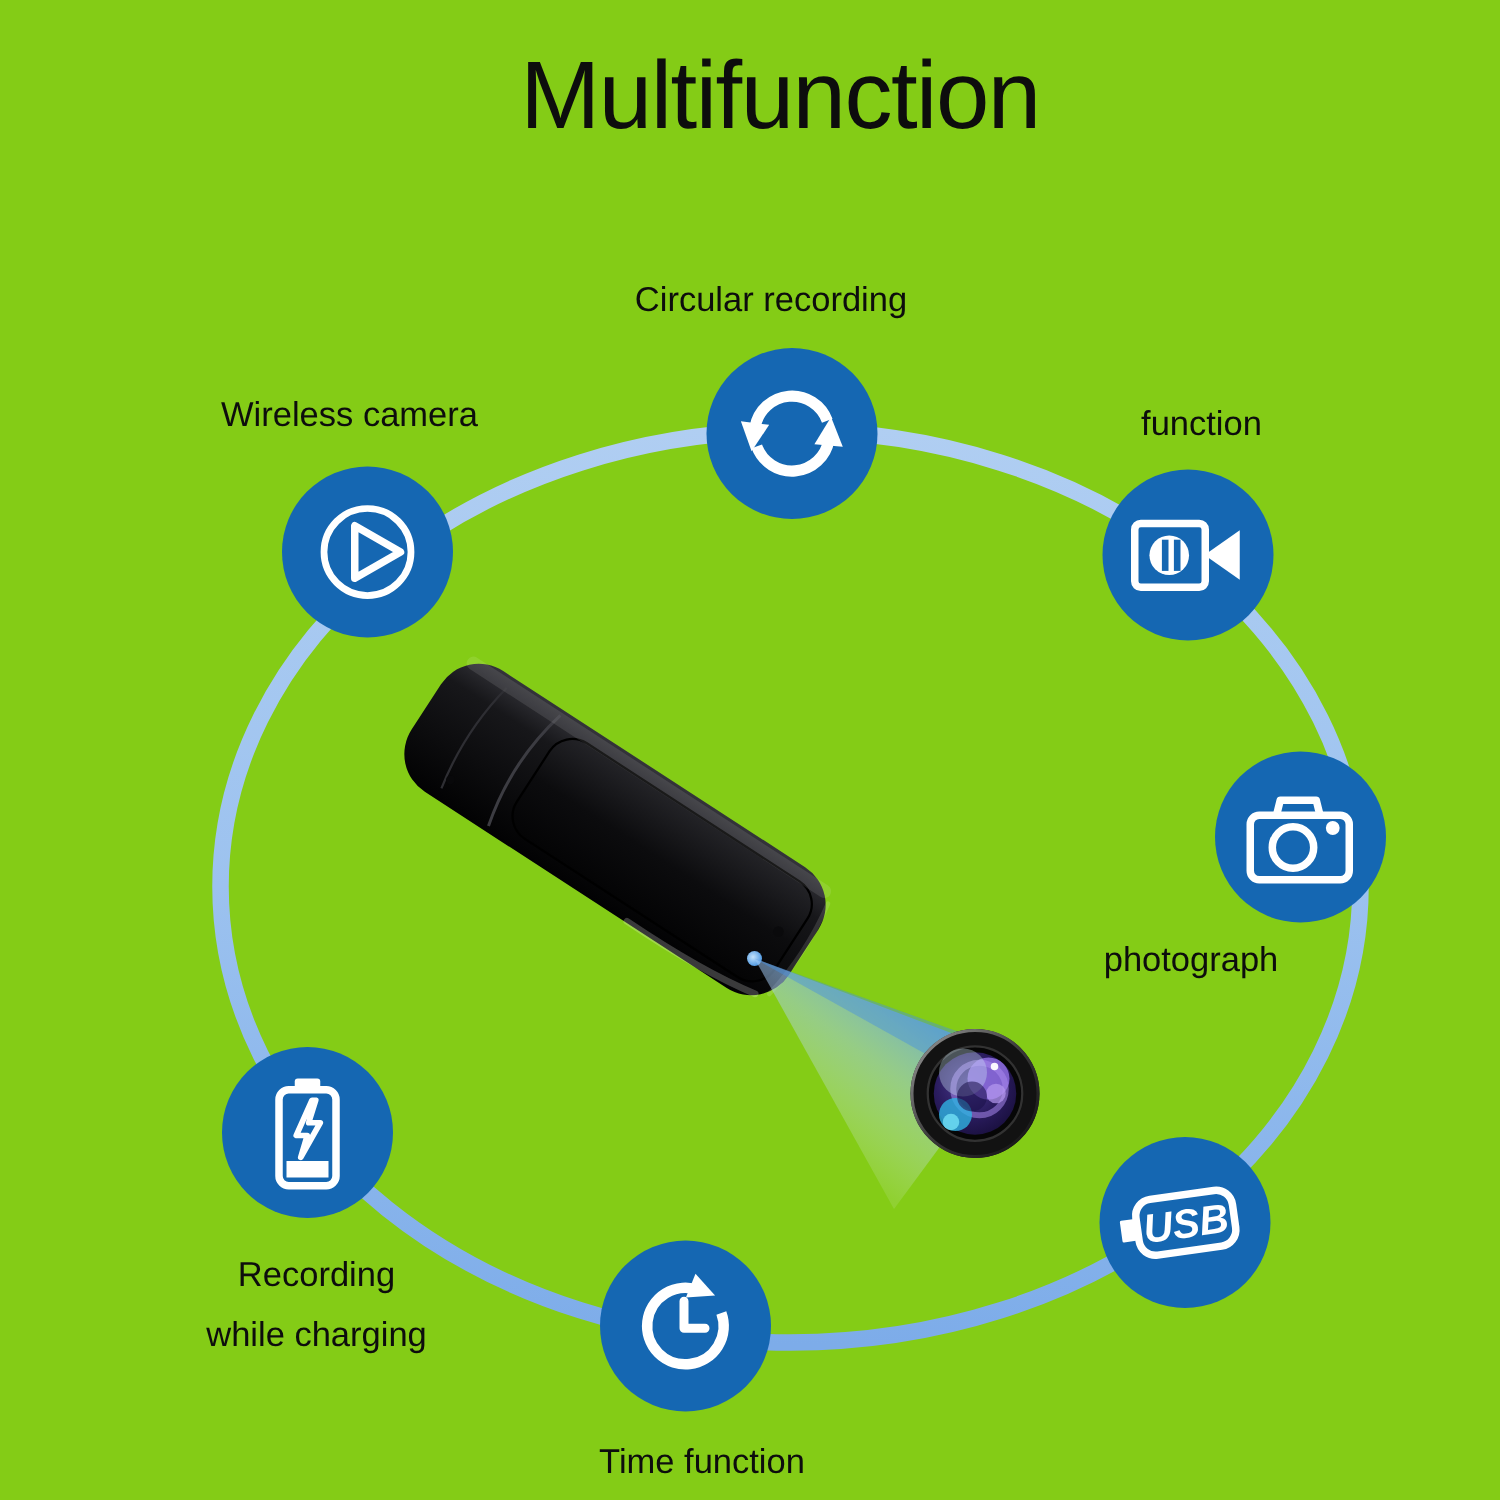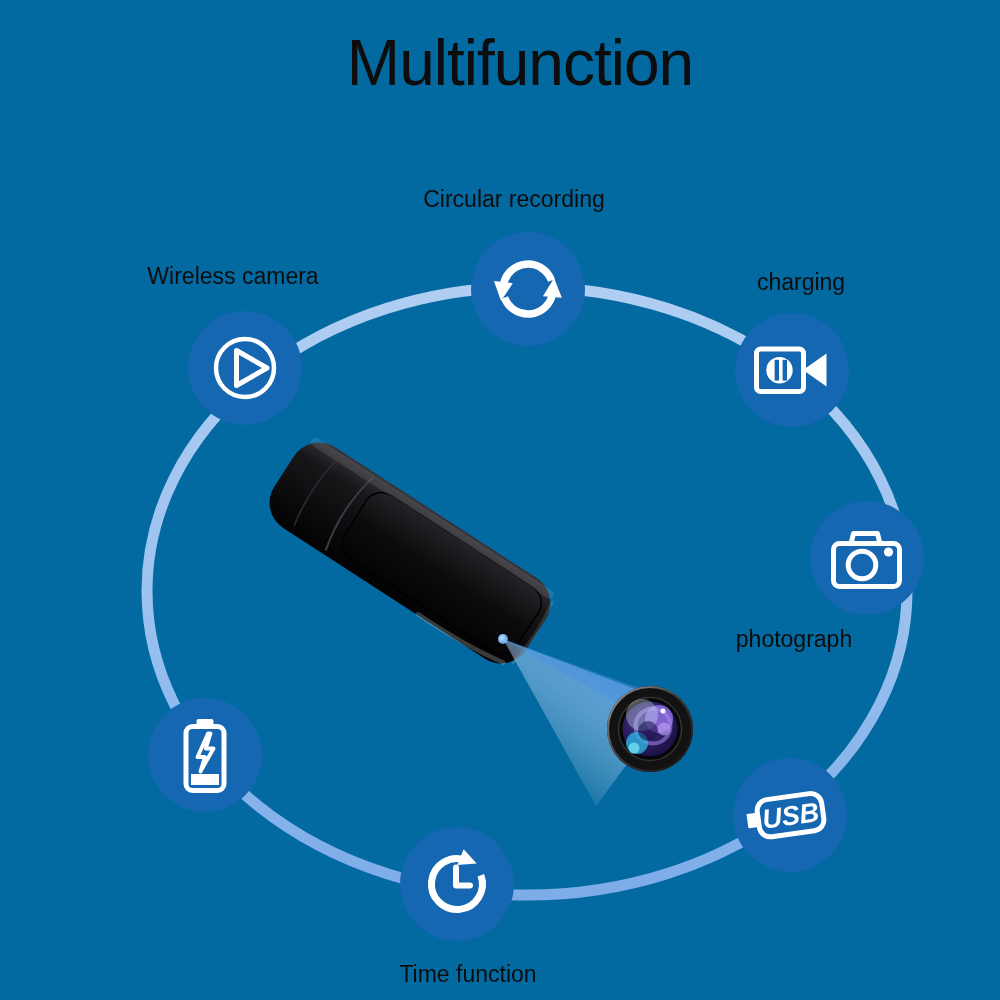--- a/index.html
+++ b/index.html
@@ -1,18 +1,18 @@
 <!DOCTYPE html>
 <html style="--icon-blue: #1567b2; --arc-top: #b0cef2; --arc-bottom: #7dace9; --beam-blue: #5d9fe6; --text-color: #0d0d0d;"><head>
 <meta charset="utf-8">
 <style>
   html,body{margin:0;padding:0;background:#ffffff;}
   .canvas{
     position:relative;width:1000px;height:1000px;margin:0 auto;
-    background:#0369a1;overflow:hidden;
+    background:#84cc16;overflow:hidden;
     font-family:"Liberation Sans","DejaVu Sans",sans-serif;
     color:var(--text-color,#0d0d0d);
   }
   .scene{position:absolute;left:0;top:0;width:1000px;height:1000px;}
   .title{
     position:absolute;top:26px;left:520px;transform:translateX(-50%);
     font-size:64px;font-weight:400;letter-spacing:-1px;white-space:nowrap;
     color:var(--text-color,#0d0d0d);margin:0;
   }
   .feat-label{
@@ -173,17 +173,21 @@
     <svg viewBox="0 0 114 114">
       <rect class="ico-fill" x="48.5" y="21" width="17" height="8" rx="2"></rect>
       <rect class="ico-stroke" stroke-width="5" x="38" y="28.5" width="38" height="64" rx="6.5"></rect>
       <rect class="ico-fill" x="43" y="76" width="28" height="11"></rect>
       <path class="ico-stroke" stroke-width="3.8" stroke-linejoin="round" d="M 60,35.5 L 49.5,59 L 56.8,59 L 52.5,73.5 L 65.5,50.5 L 57.8,50.5 L 62.5,35.5 Z"></path>
     </svg>
   </div>
 
   <div class="feat-label" style="left:514px;top:179px;">Circular recording</div>
   <div class="feat-label" style="left:233px;top:244px;margin-top:12px;">Wireless camera</div>
-  <div class="feat-label" style="left:801px;top:262px;">charging</div>
+  <div class="feat-label" style="left:801px;top:262px;">function</div>
   <div class="feat-label" style="left:794px;top:619px;">photograph</div>
   <div class="feat-label" style="left:468px;top:954px;">Time function</div>
+  <div class="feat-label" style="left:211px;top:829px;">
+    <div>Recording</div>
+    <div>while charging</div>
+  </div>
 
 </div>
 
 </body></html>

